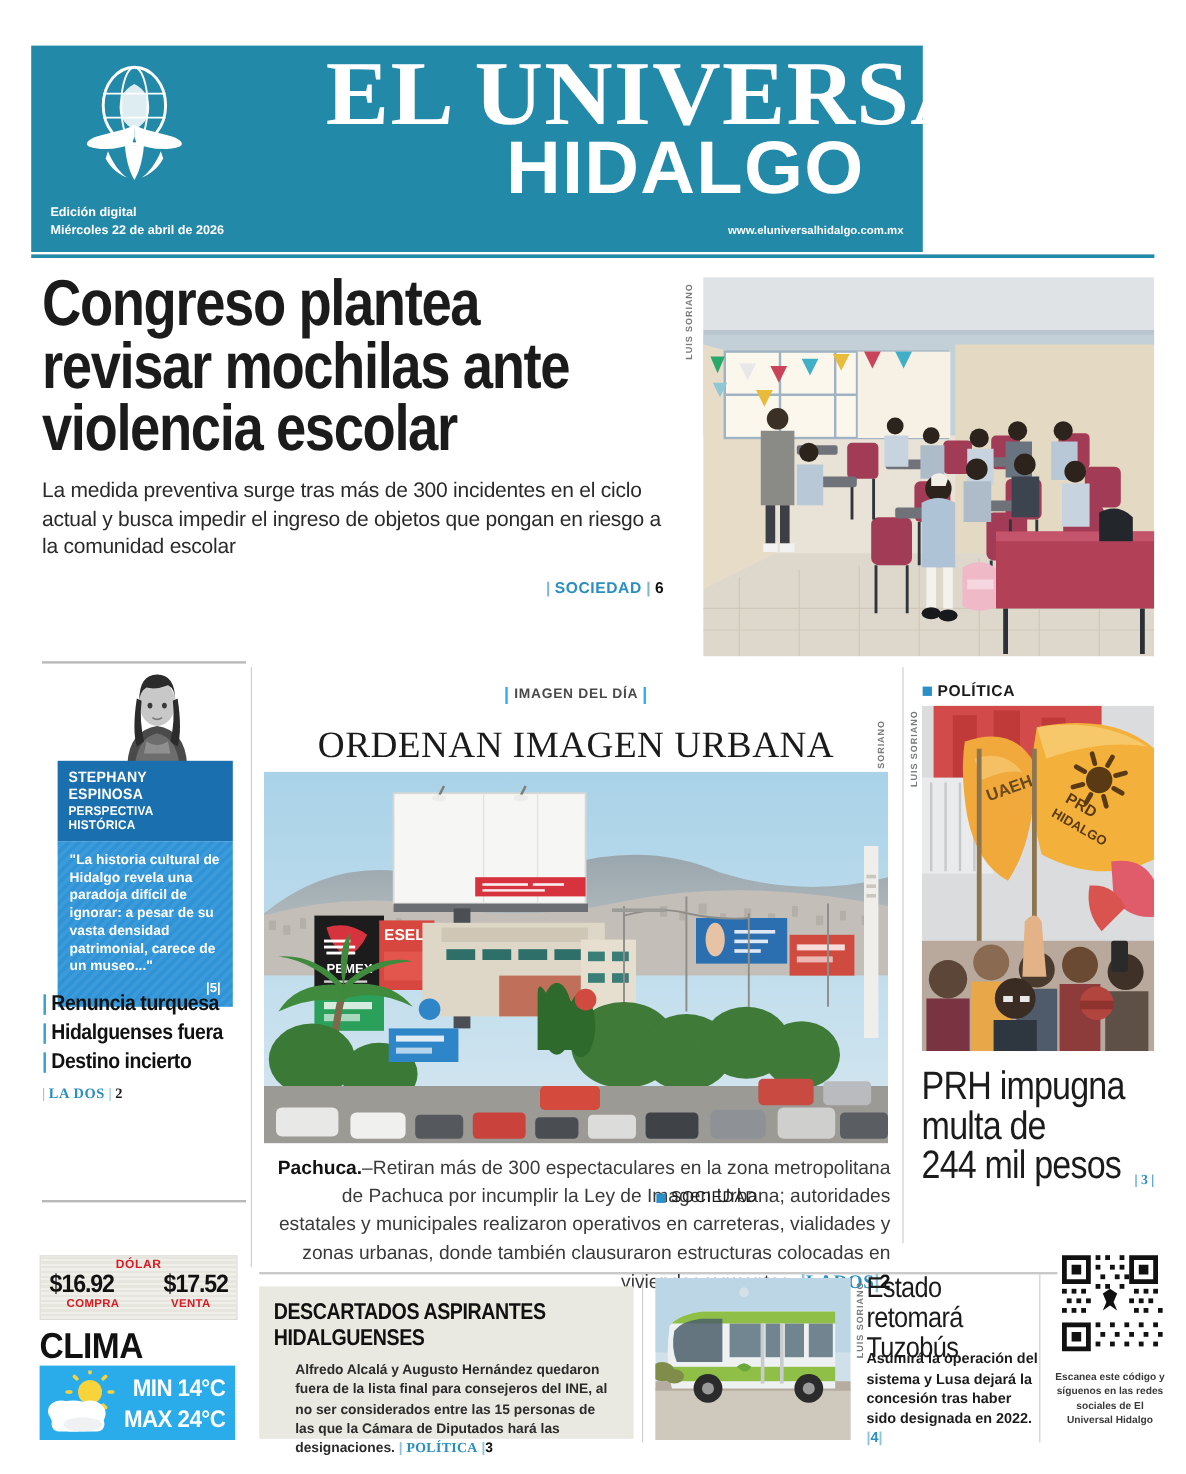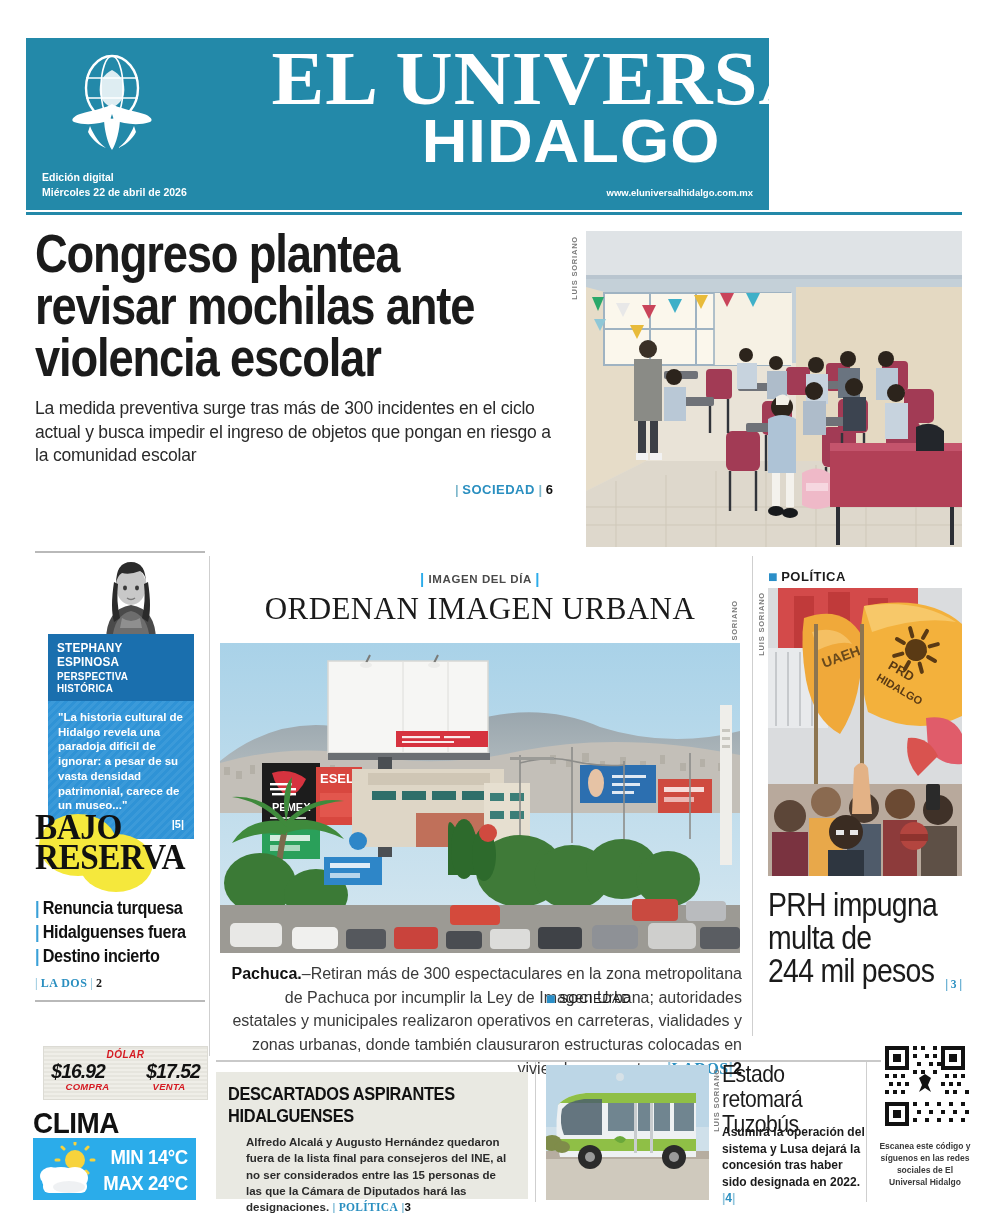--- a/index.html
+++ b/index.html
@@ -44,38 +44,38 @@
   .bajo{position:absolute;left:35px;top:812px;width:172px;}
   .bajo-t1,.bajo-t2{font-family:"Liberation Serif",serif;font-weight:bold;font-size:35px;line-height:0.92;color:#111;letter-spacing:-0.5px;position:relative;z-index:2;transform:scaleX(0.95);transform-origin:left;}
   .hl{position:absolute;background:#f5e83c;z-index:1;}
   .bajo-list{margin-top:13px;}
   .bajo-li{font-size:18px;font-weight:bold;color:#111;line-height:1.32;letter-spacing:-0.4px;transform:scaleX(0.9);transform-origin:left;}
   .bajo-li i{color:#3aa0d8;font-style:normal;font-weight:bold;margin-right:4px;}
   .bajo-sec{margin-top:8px;text-align:left;font-size:12px;font-weight:bold;font-family:"Liberation Serif",serif;}
   .bajo-sec .bar{color:#8fc4dc;}
   .bajo-sec .nm{color:#2a8fc0;letter-spacing:0.5px;}
 
-  .dolar{position:absolute;left:43px;top:1046px;width:163px;height:52px;
+  .dolar{position:absolute;left:33px;top:1046px;width:163px;height:52px;
      background:repeating-linear-gradient(0deg,#efeee8 0 2px,#e6e5de 2px 4px);
-     border:1px solid #dcdbd4;font-style:italic;}
+     border:1px solid #dcdbd4;}
   .dolar-t{text-align:center;color:#d51b23;font-weight:bold;font-size:10px;letter-spacing:0.5px;margin-top:2px;}
   .dolar-row{display:flex;justify-content:space-around;align-items:baseline;margin-top:-1px;gap:26px;}
   .dolar-v{font-family:"Liberation Sans",sans-serif;font-weight:bold;font-size:21px;color:#111;letter-spacing:-1px;transform:scaleX(0.92);}
   .dolar-lbls{display:flex;justify-content:space-around;margin-top:-2px;}
   .dolar-l{color:#d51b23;font-weight:bold;font-size:9.5px;letter-spacing:0.3px;}
 
   .clima-t{position:absolute;left:33px;top:1106px;font-family:"Liberation Sans",sans-serif;font-weight:bold;font-size:30px;letter-spacing:-0.5px;color:#111;transform:scaleX(0.93);transform-origin:left;}
   .clima-box{position:absolute;left:33px;top:1138px;width:163px;height:62px;background:#2bacea;}
   .clima-temp{position:absolute;right:8px;top:6px;text-align:right;color:#fff;font-weight:bold;font-size:20px;line-height:1.3;letter-spacing:-0.5px;transform:scaleX(0.93);transform-origin:right;}
 
   
   .idd{position:absolute;left:216px;top:570px;width:528px;text-align:center;}
   .idd-kicker{font-size:11.5px;font-weight:bold;letter-spacing:0.6px;color:#4a4a4a;}
   .idd-kicker b{color:#2bacea;font-size:15px;vertical-align:-1px;}
-  .idd-title{font-family:"Liberation Serif",serif;font-size:31px;letter-spacing:0.4px;color:#1b1b1b;margin-top:4px;}
+  .idd-title{font-family:"Liberation Serif",serif;font-size:31px;letter-spacing:0.4px;color:#1b1b1b;margin-top:16px;}
   .idd-photo{position:absolute;left:220px;top:643px;width:520px;height:310px;overflow:hidden;}
   .idd-cap{position:absolute;left:220px;top:962px;width:522px;text-align:right;font-size:16px;line-height:1.48;color:#3a3a3a;}
   .idd-cap b.city{color:#111;font-weight:bold;}
   .idd-cap .nm{color:#2a8fc0;font-weight:bold;font-family:"Liberation Serif",serif;letter-spacing:0.4px;}
   .idd-cap .bar{color:#8fc4dc;font-weight:bold;}
   .idd-cap .pg{color:#111;font-weight:bold;}
 
   
   .pol-kicker{position:absolute;left:768px;top:568px;font-weight:bold;font-size:13px;letter-spacing:0.5px;color:#1b1b1b;}
   .pol-kicker b{color:#2b8fc8;font-size:16px;vertical-align:-1px;margin-right:3px;}
@@ -325,26 +325,20 @@
       <div class="op-name">STEPHANY ESPINOSA</div>
       <div class="op-sec">PERSPECTIVA HISTÓRICA</div>
     </div>
     <div class="op-quote">
       <span>"La historia cultural de Hidalgo revela una paradoja difícil de ignorar: a pesar de su vasta densidad patrimonial, carece de un museo..."</span>
       <span class="pg">|5|</span>
     </div>
   </div>
 
   <div class="bajo">
-    <div style="position:relative;height:72px;">
-      <div class="hl" style="left:4px;top:2px;width:78px;height:62px;border-radius:50%;"></div>
-      <div class="hl" style="left:44px;top:22px;width:74px;height:58px;border-radius:50%;"></div>
-      <div class="bajo-t1" style="position:absolute;left:0;top:0;">BAJO</div>
-      <div class="bajo-t2" style="position:absolute;left:0;top:30px;">RESERVA</div>
-    </div>
     <div class="bajo-list">
       <div class="bajo-li"><i>|</i><span>Renuncia turquesa</span></div>
       <div class="bajo-li"><i>|</i><span>Hidalguenses fuera</span></div>
       <div class="bajo-li"><i>|</i><span>Destino incierto</span></div>
     </div>
     <div class="bajo-sec">
       <span class="bar">|</span>
       <span class="nm">LA DOS</span>
       <span class="bar">|</span>
       <span>2</span>

